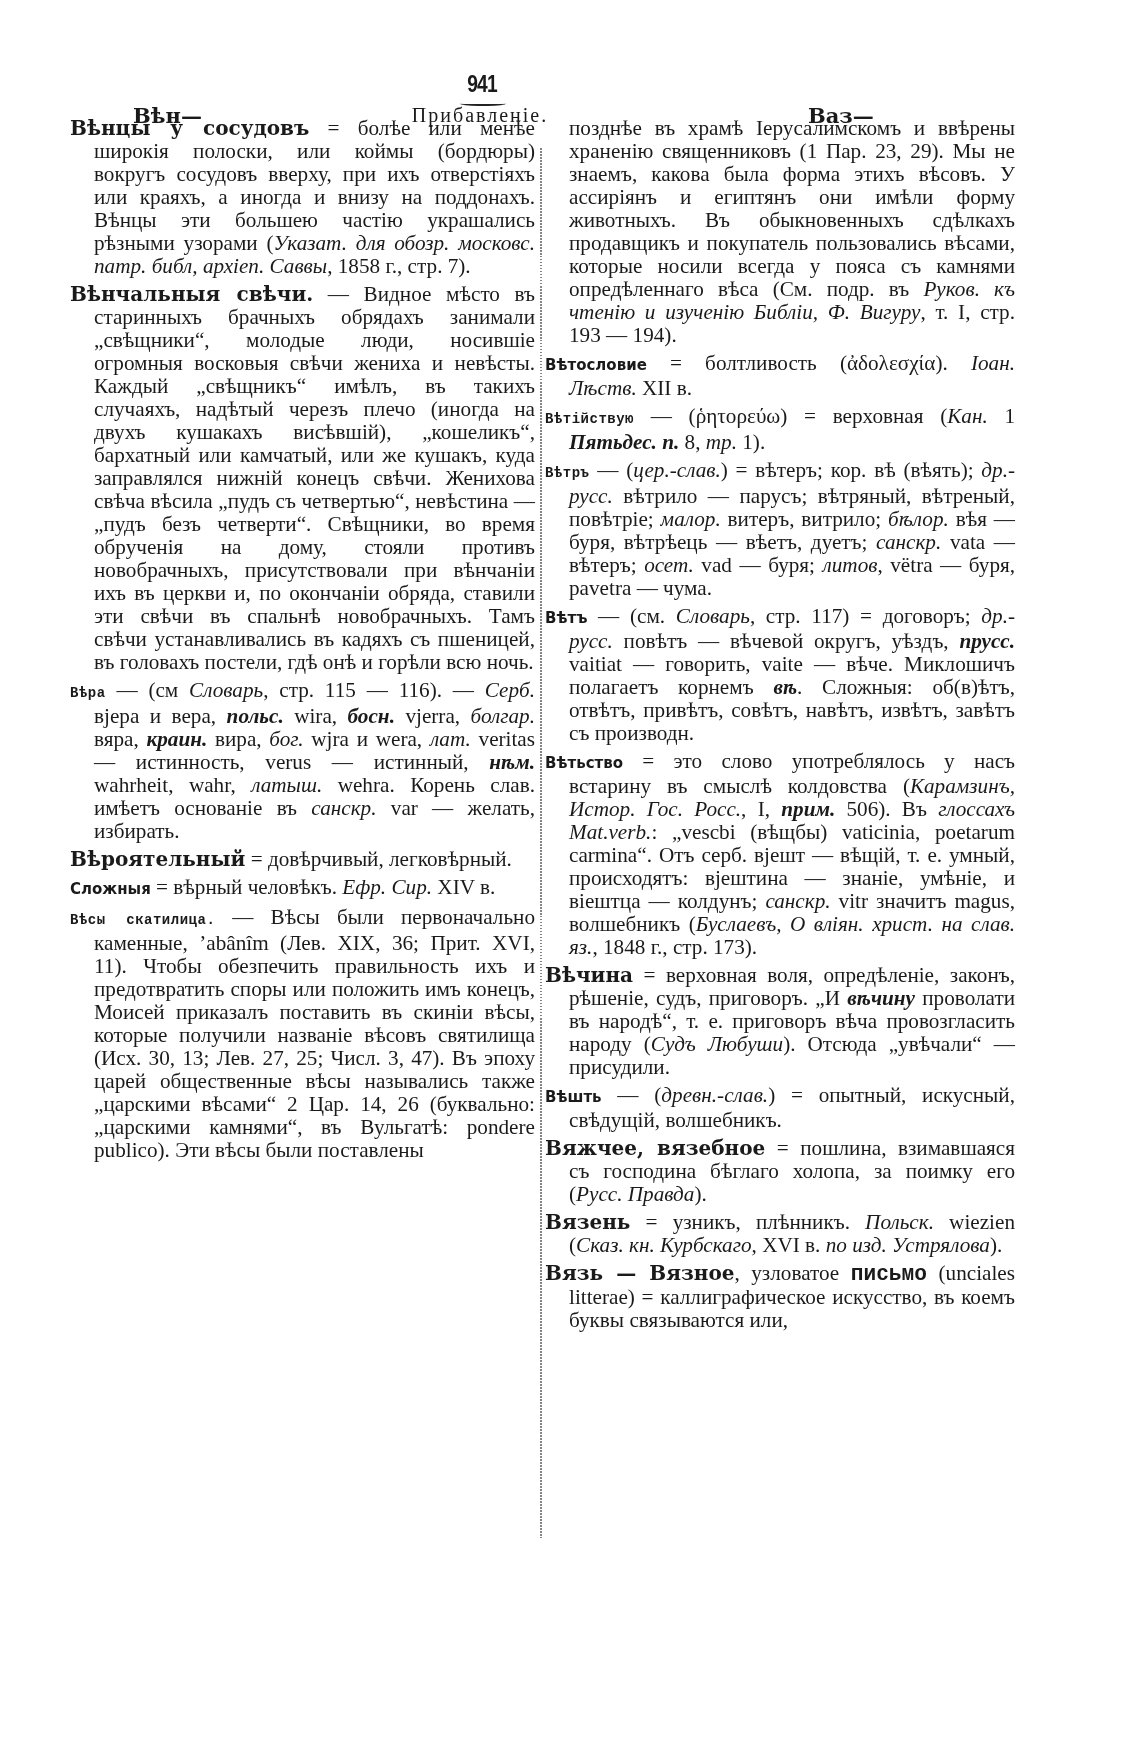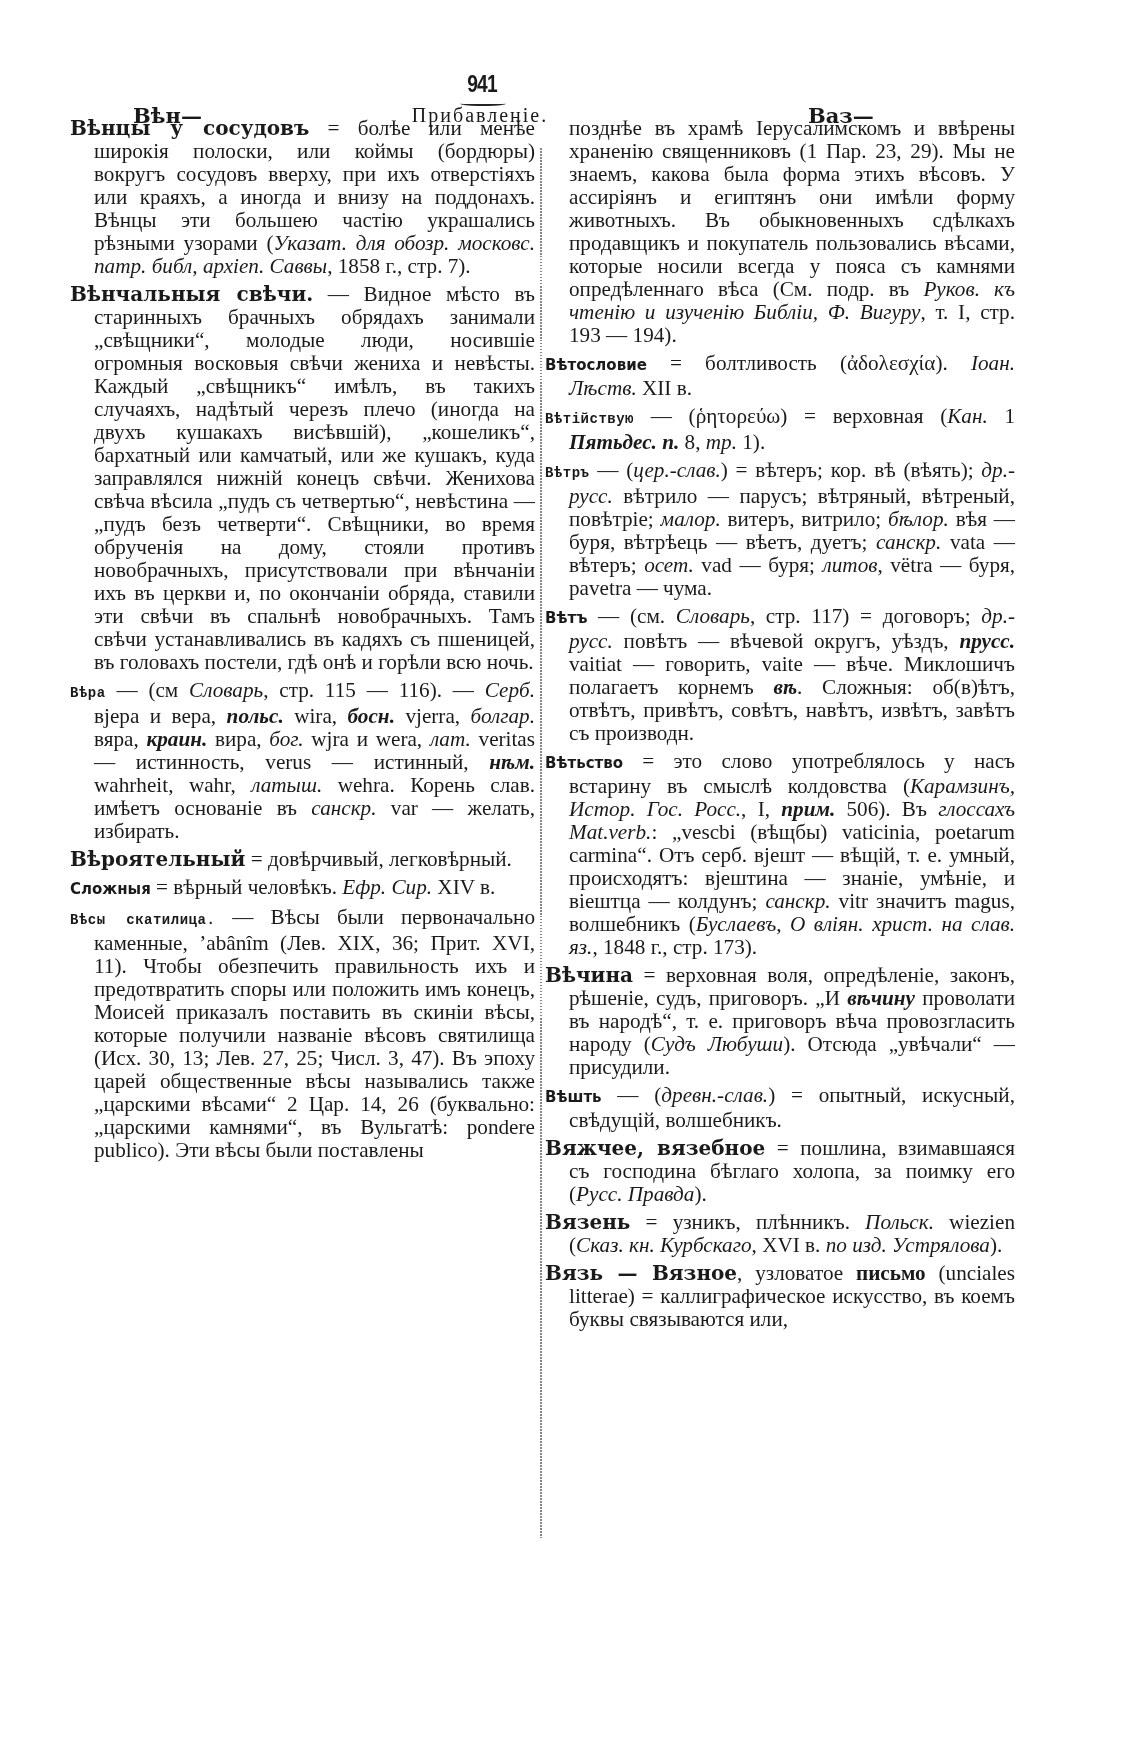--- a/index.html
+++ b/index.html
@@ -39,21 +39,21 @@
     position: absolute; top: 148px; left: 538px; width: 6px; height: 1390px;
     background: repeating-linear-gradient(180deg,
       #333 0px, #333 1.5px, transparent 1.5px, transparent 3px);
     clip-path: polygon(40% 0, 60% 0, 60% 100%, 40% 100%);
   }
   .entry { margin: 0 0 5px 0; padding-left: 24px; text-indent: -24px; }
   .hw { font-weight: bold; font-family: "DejaVu Serif", serif; font-size: 20px; }
   .hw-slav { font-weight: bold; font-family: Liberation Mono, monospace; font-size: 14px; letter-spacing: 0.5px; }
   .hw-small { font-weight: bold; font-family: "DejaVu Sans", sans-serif; font-size: 15px; }
   .it { font-style: italic; }
-  .bd { font-weight: bold; }
+  .bd { font-weight: bold; font-family: Liberation Mono, monospace; }
   .bi { font-weight: bold; font-style: italic; }
 </style>
 </head>
 <body>
 
 <div class="page-number">941</div>
 <div class="page-number-rule"></div>
 <div class="running-head rh-left">Вѣн—</div>
 <div class="rh-center">Прибавленіе.</div>
 <div class="running-head rh-right">Ваз—</div>

